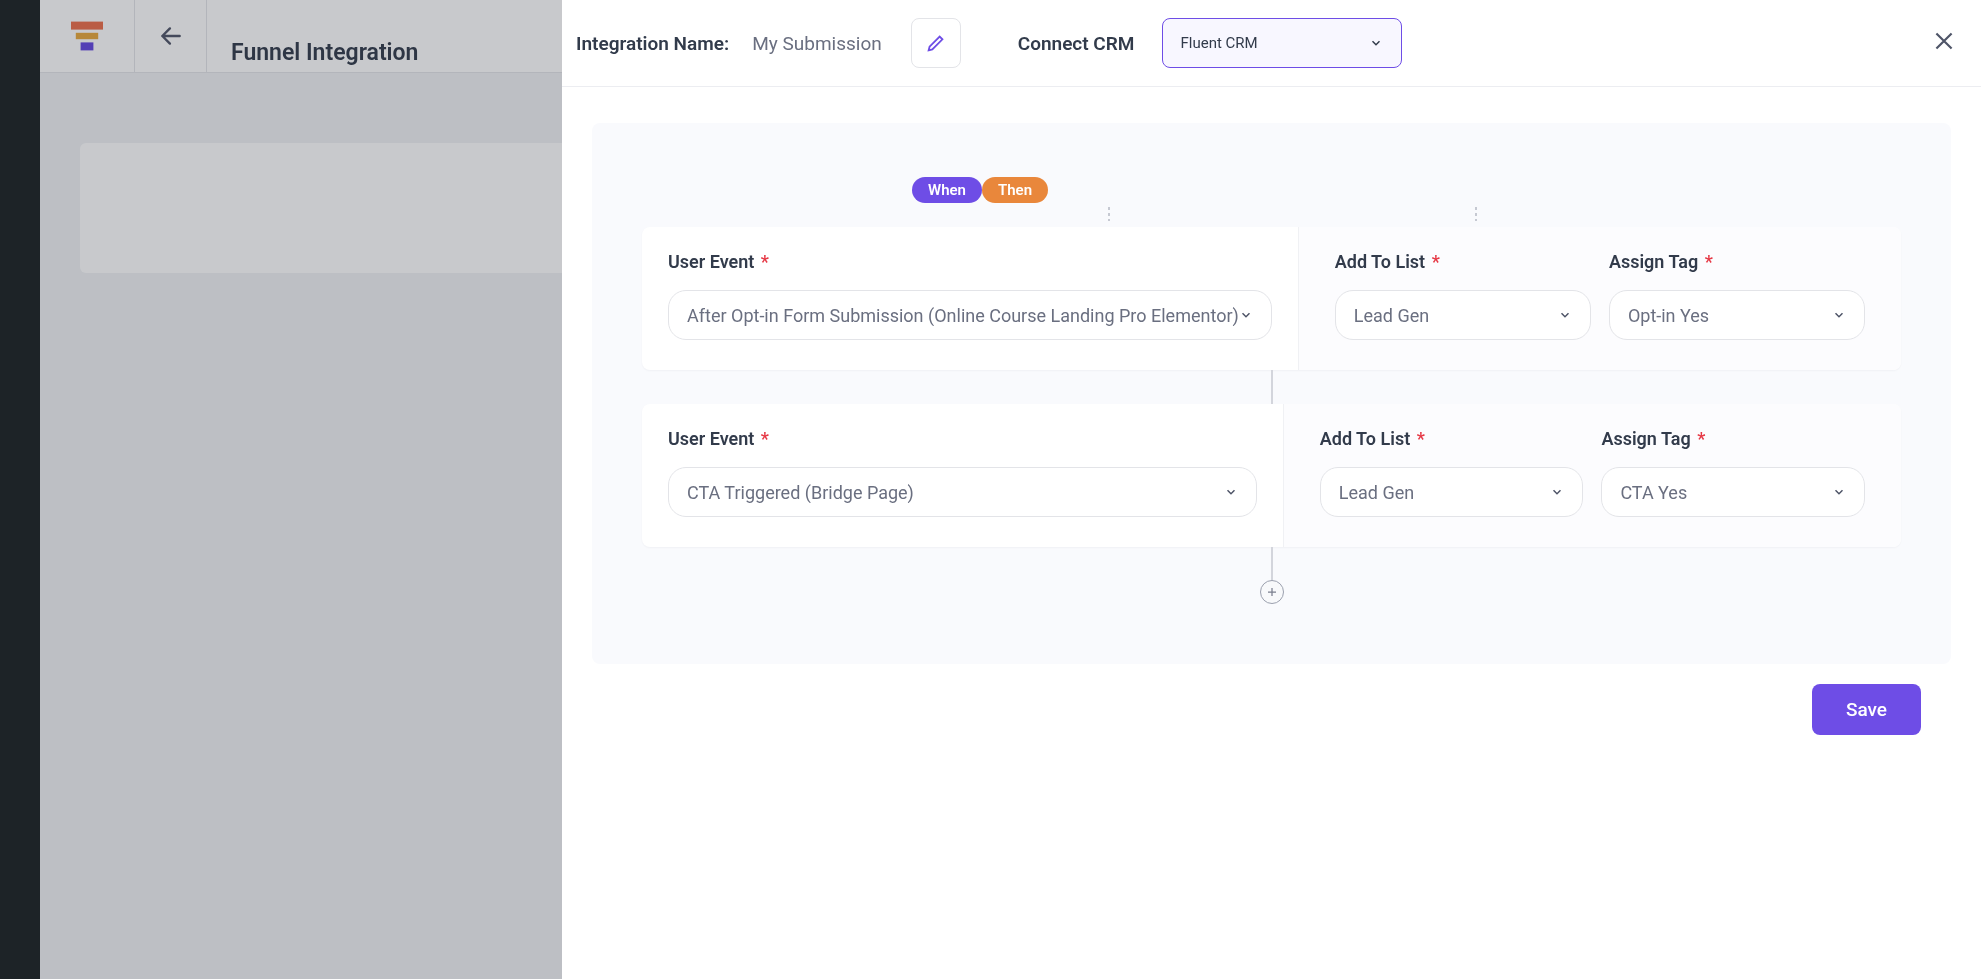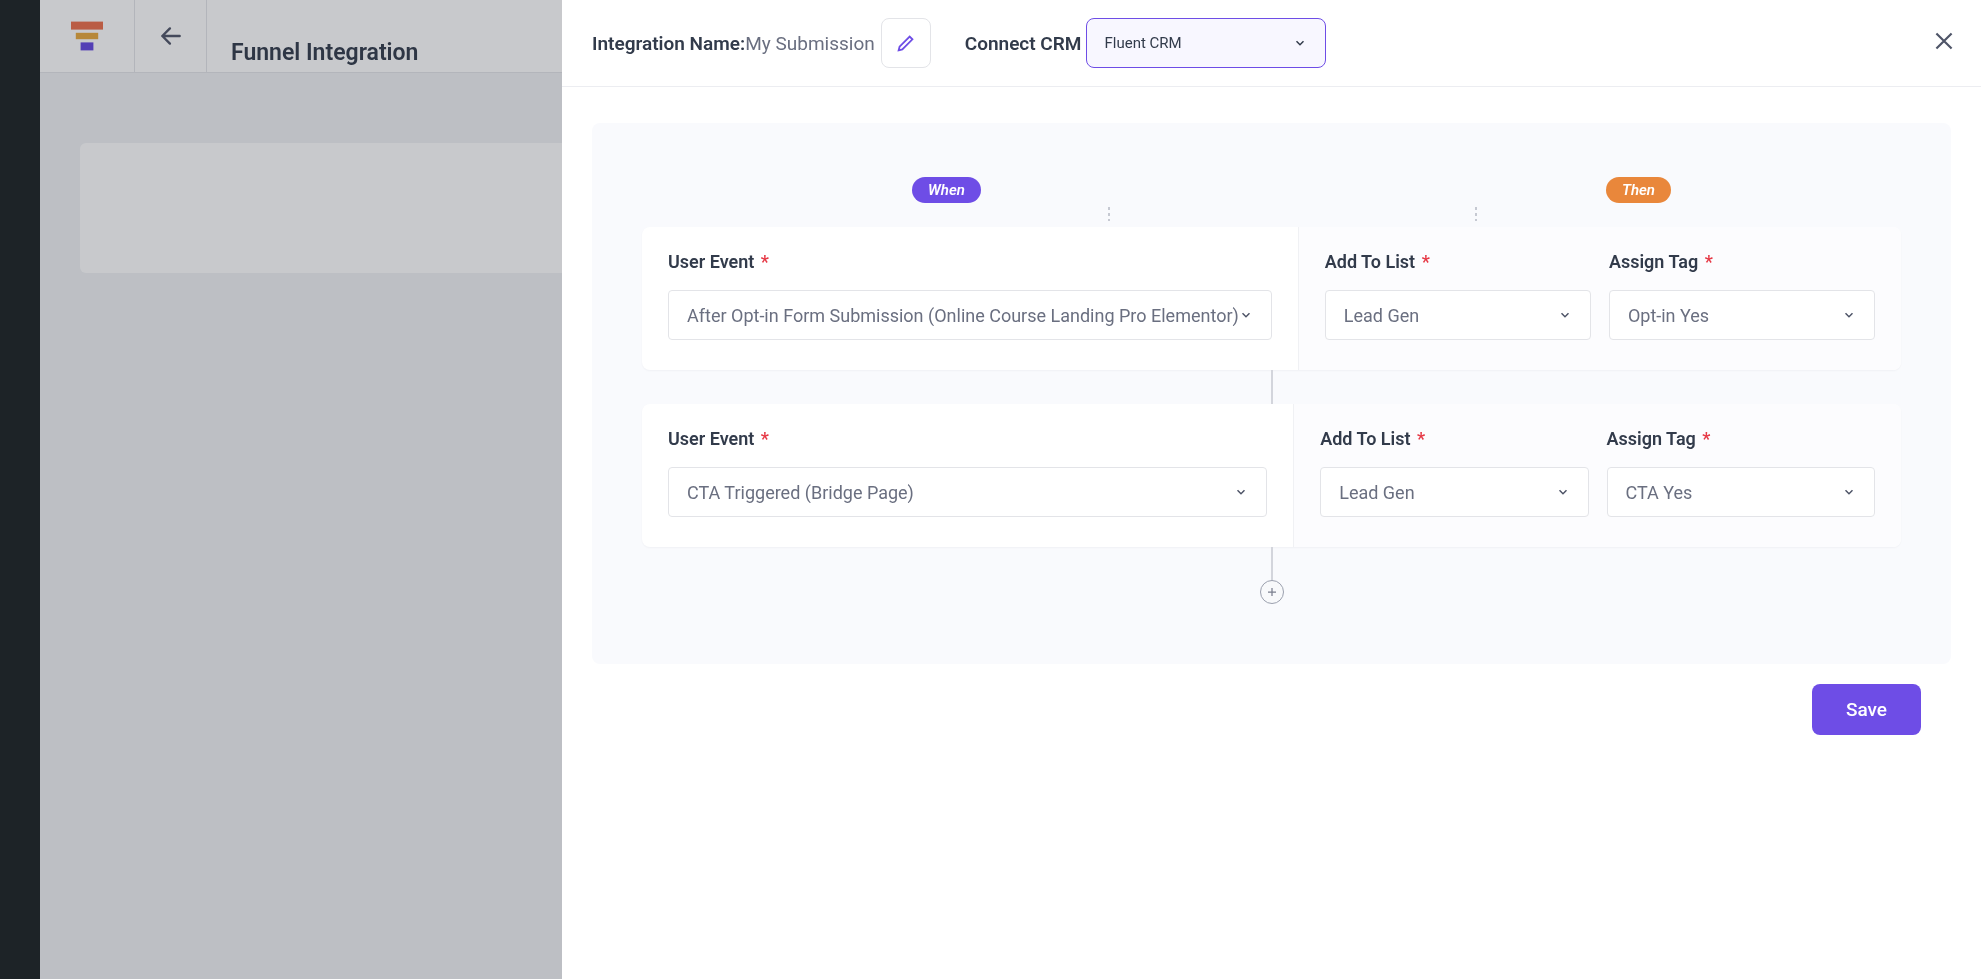--- a/index.html
+++ b/index.html
@@ -25,45 +25,45 @@
     .topbar .back-box { width: 72px; height: 72px; display: flex; align-items: center; justify-content: center; border-right: 1px solid #e3e4e8; cursor: pointer; }
     .topbar .title { font-size: 23px; font-weight: 600; color: #323b4b; padding-left: 24px; margin-top: 32px; }
     
     .canvas-placeholder { margin: 70px 20px 0 40px; height: 130px; background: #fff; border-radius: 6px; }
     
     
     .overlay-dim { position: absolute; left: 40px; top: 0; right: 0; height: 100%; background: rgba(35,38,50,.25); }
     
     
     .panel { position: absolute; right: 0; top: 0; width: 1419px; height: 100%; background: #fff; display: flex; flex-direction: column; }
-    .panel-head { display: flex; align-items: center; padding: 18px 30px; border-bottom: 1px solid #ecedf1; gap: 4px; }
+    .panel-head { display: flex; align-items: center; padding: 18px 14px; border-bottom: 1px solid #ecedf1; gap: 27px; }
     .panel-head .lbl { font-size: 19px; font-weight: 600; color: #323b4b; }
     .panel-head .val { font-size: 19px; color: #6a6f80; margin-left: -4px; }
     .edit-btn { width: 50px; height: 50px; border: 1px solid #e3e4e8; border-radius: 8px; display: flex; align-items: center; justify-content: center; cursor: pointer; margin-left: 2px; }
     .panel-head .lbl2 { font-size: 19px; font-weight: 600; color: #323b4b; margin-left: 30px; }
     .crm-select { width: 240px; height: 50px; border: 1.5px solid #6e4de6; border-radius: 8px; display: flex; align-items: center; justify-content: space-between; padding: 0 18px; font-size: 15px; color: #323b4b; background: #f8f7ff; cursor: pointer; }
     .close-btn { position: absolute; right: 24px; top: 28px; cursor: pointer; color: #4f5568; }
     
     .panel-body { flex: 1; padding: 36px 30px 0; overflow: auto; }
     .board { background: #f9fafd; border-radius: 8px; padding: 54px 50px 60px; }
     
-    .pill-row { display: flex; justify-content: space-between; padding: 0 230px 0 270px; font-style: italic; }
+    .pill-row { display: flex; padding: 0 230px 0 270px; }
     .pill { display: inline-block; padding: 4px 16px; border-radius: 14px; font-size: 15px; font-weight: 600; color: #fff; }
     .pill.when { background: #6e4de6; margin-left: 0px; }
     .pill.then { background: #e9873b; }
     .dash-v { width: 2px; height: 14px; margin: 4px auto 0; background-image: linear-gradient(#c6c9d2 50%, transparent 50%); background-size: 2px 6px; }
     .dash-wrap { display: flex; justify-content: space-between; padding: 0 242px 6px 284px; }
     
     .rule { display: flex; background: #fff; border-radius: 8px; box-shadow: 0 1px 2px rgba(16,24,40,.04); overflow: hidden; margin-bottom: 0; }
     .rule .left { flex: 1.08; padding: 24px 26px 30px; }
-    .rule .right { flex: 1; padding: 24px 26px 30px; display: flex; gap: 18px; background: #fcfcfe; border-left: 1px solid #f0f1f4; }
+    .rule .right { flex: 1; padding: 24px 36px 30px; display: flex; gap: 18px; background: #fcfcfe; border-left: 1px solid #f0f1f4; }
     .rule .right .col { flex: 1; }
     .fld-label { font-size: 18px; font-weight: 600; color: #323b4b; margin-bottom: 18px; }
     .fld-label .req { color: #e63946; margin-left: 2px; }
-    .select { height: 50px; border: 1px solid #e3e4e8; border-radius: 4px; display: flex; align-items: center; justify-content: space-between; padding: 0 18px; font-size: 18px; color: #6a6f80; cursor: pointer; background: #fff; white-space: nowrap; overflow: hidden; }
+    .select { height: 50px; border: 1px solid #e3e4e8; border-radius: 18px; display: flex; align-items: center; justify-content: space-between; padding: 0 18px; font-size: 18px; color: #6a6f80; cursor: pointer; background: #fff; white-space: nowrap; overflow: hidden; }
     .select .txt { overflow: hidden; text-overflow: ellipsis; }
     
     .connector { width: 2px; height: 34px; background: #d3d5dc; margin: 0 auto; }
     .add-row { display: flex; justify-content: center; margin-top: -1px; }
     .add-btn { width: 24px; height: 24px; border-radius: 50%; border: 1.5px solid #9ba0ae; color: #7a7f8e; display: flex; align-items: center; justify-content: center; font-size: 16px; background: #f8f9fb; cursor: pointer; }
     .conn-v-short { width: 2px; height: 34px; background: #d3d5dc; margin: 0 auto; }
     
     .panel-foot { padding: 20px 30px 30px; display: flex; justify-content: flex-end; }
     .save-btn { background: #6e4de6; color: #ffffff; font-size: 19px; font-weight: 500; padding: 14px 34px; border-radius: 8px; border: none; cursor: pointer; }
     

